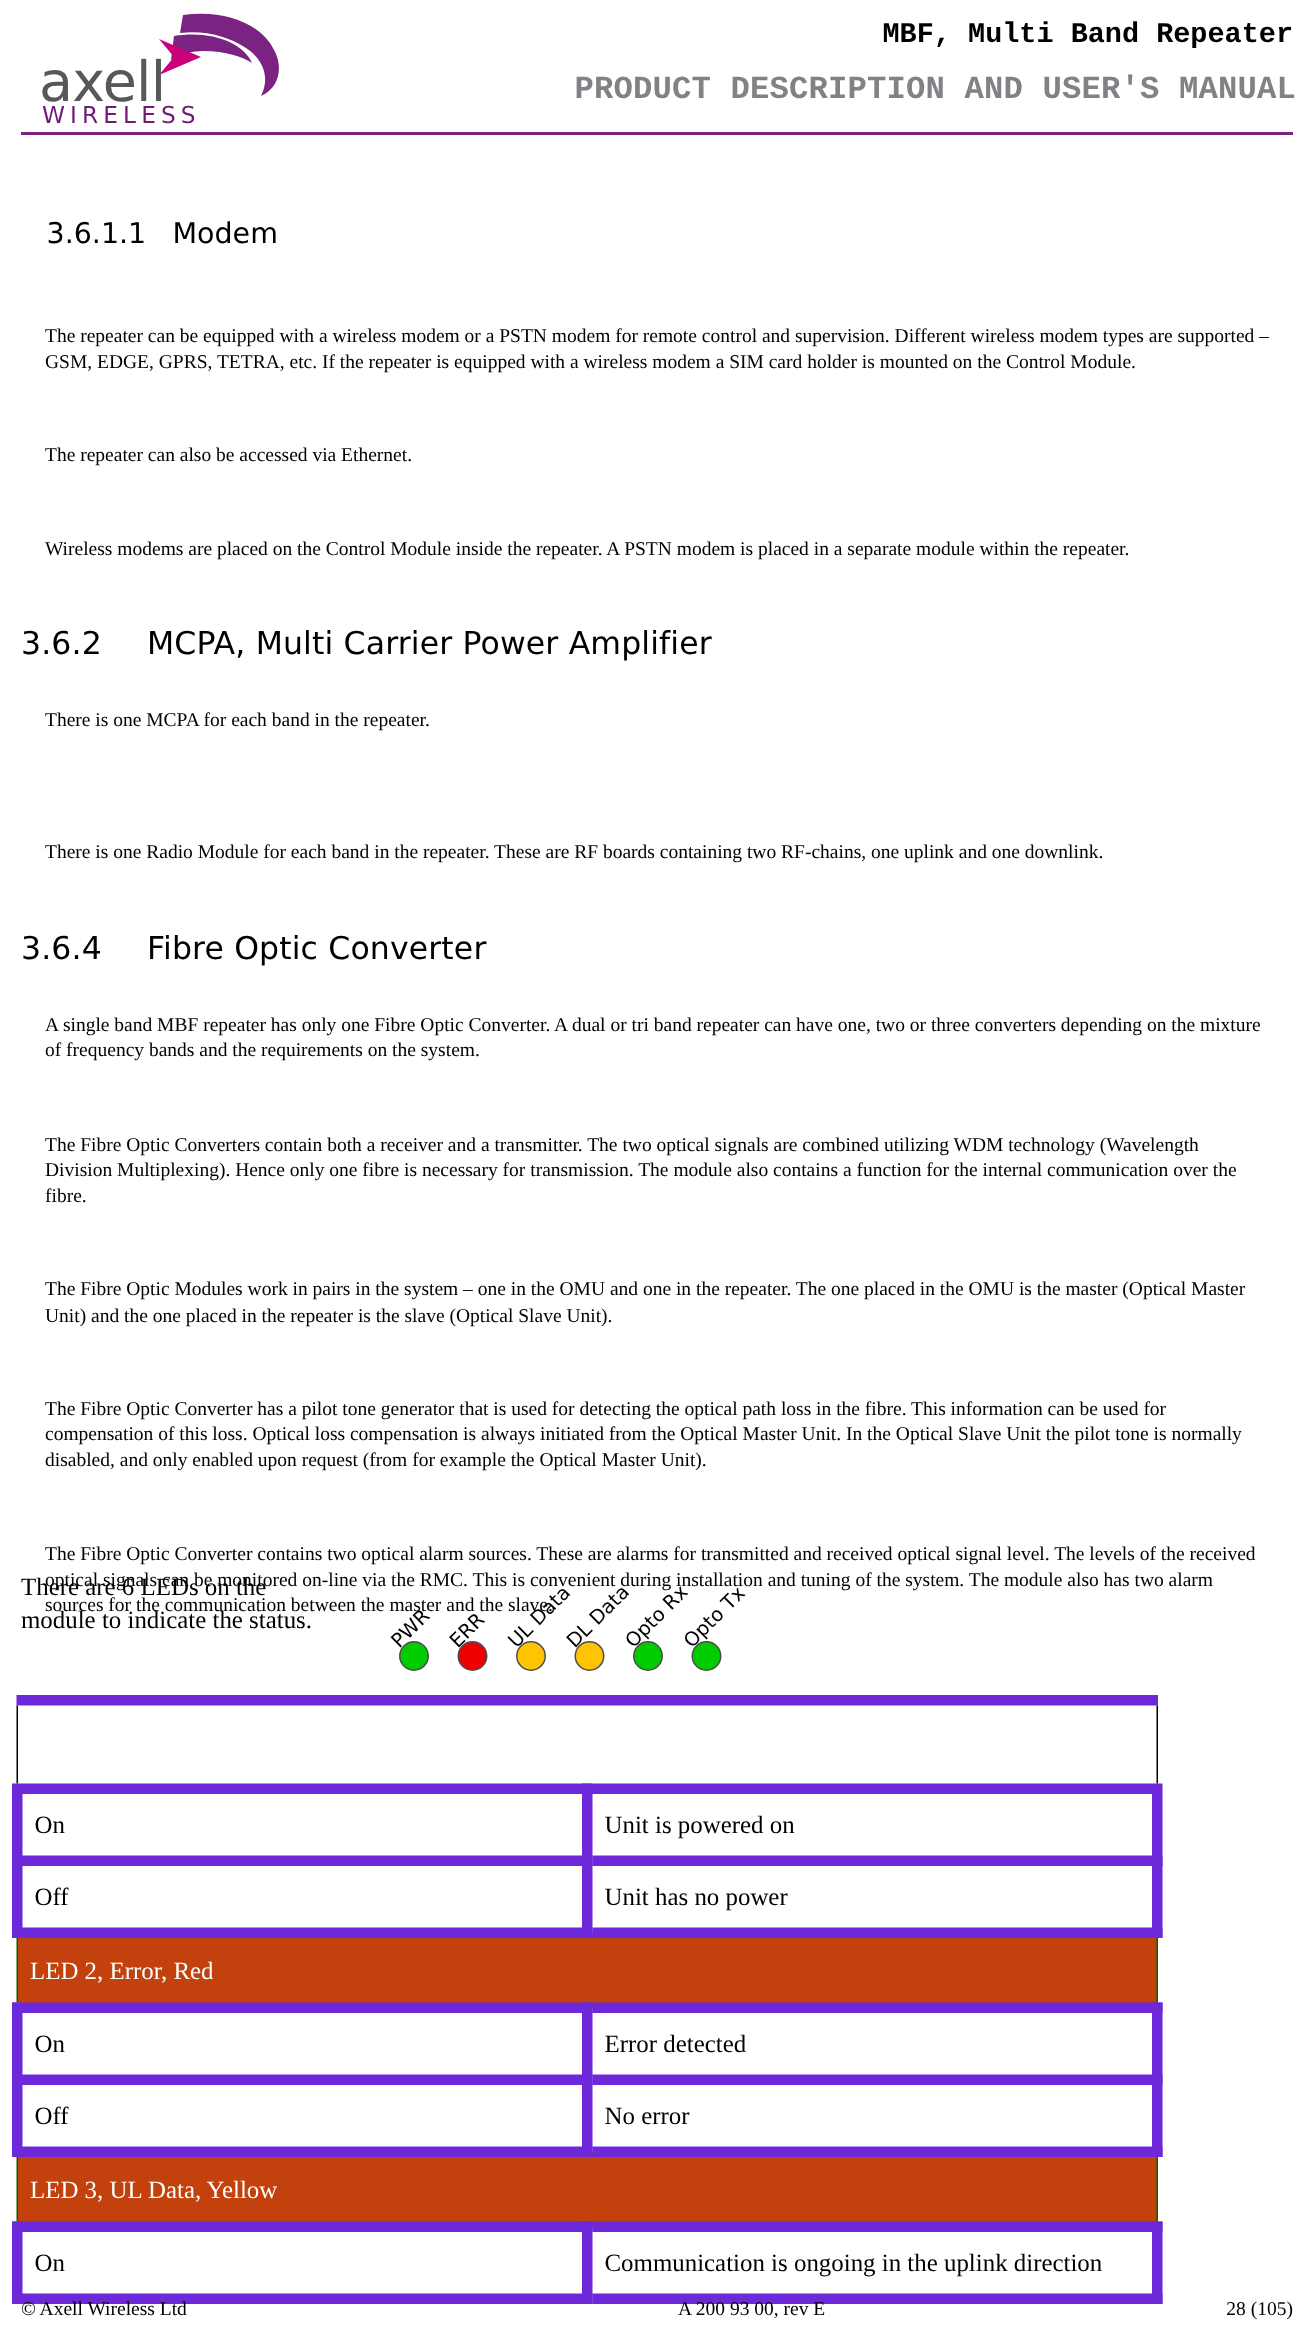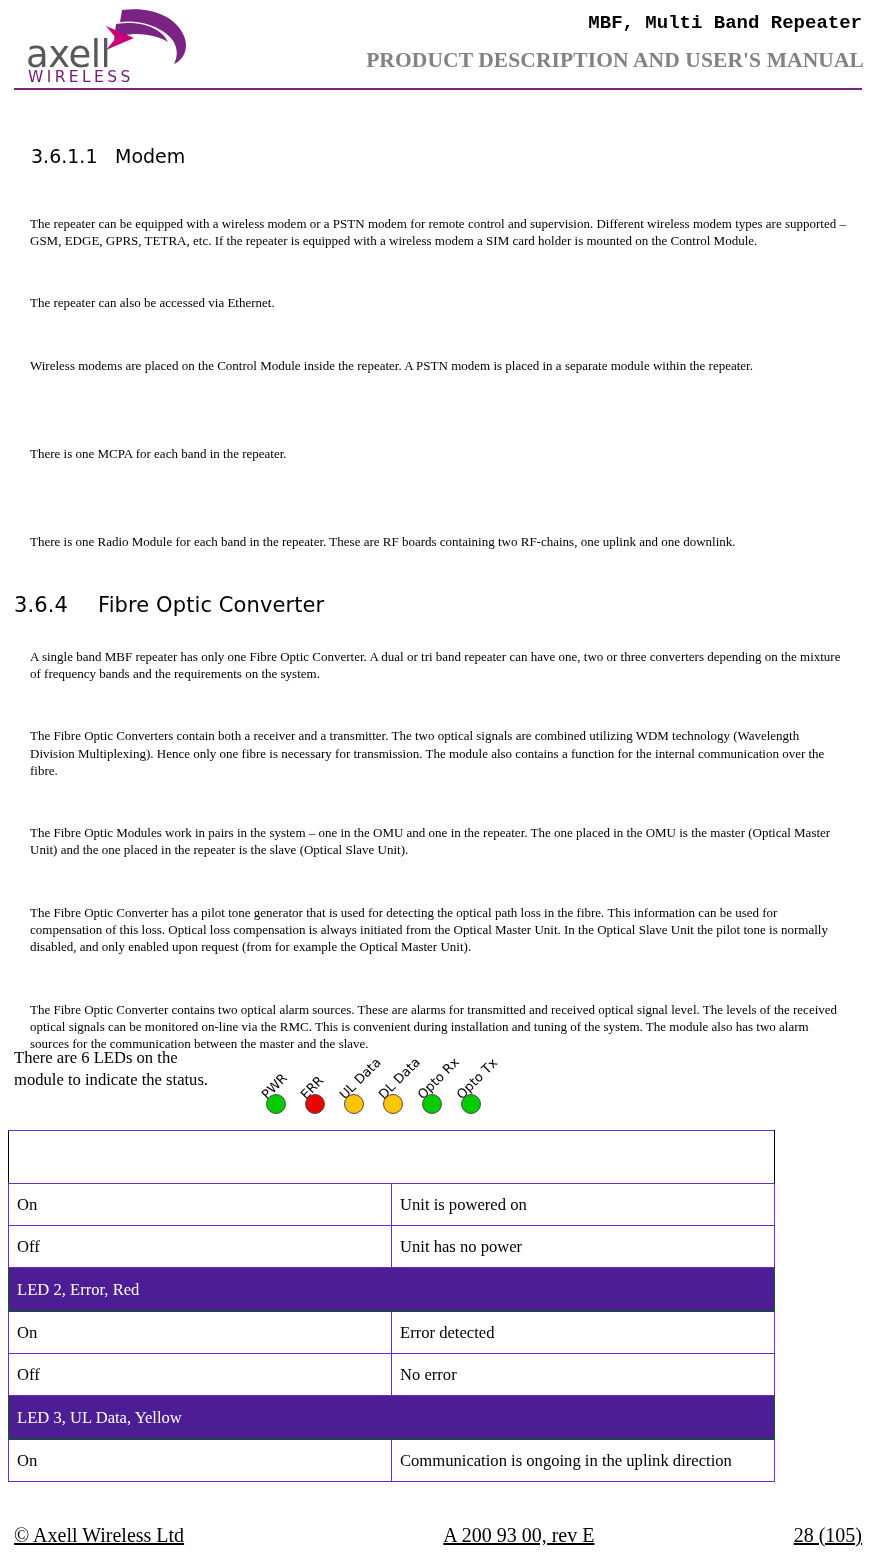--- a/index.html
+++ b/index.html
@@ -65,21 +65,21 @@
     font-size: 19px;
     font-weight: bold;
     color: #000;
     text-align: right;
     white-space: nowrap;
   }
   .header-subtitle {
     position: absolute;
     right: 12px;
     top: 48px;
-    font-family: Liberation Serif, serif;
+    font-family: Liberation Mono, monospace;
     font-size: 21.5px;
     font-weight: bold;
     color: #808285;
     letter-spacing: 0.1px;
     text-align: right;
     white-space: nowrap;
   }
   .header-rule {
     position: absolute;
     left: 14px;
@@ -197,55 +197,54 @@
     position: absolute;
     left: 8px;
     top: 1130px;
     width: 767px;
     border-collapse: collapse;
     table-layout: fixed;
     font-family: "Liberation Serif", serif;
     font-size: 16.6px;
   }
   .led-table td {
-    border: 1px solid #6d28d9;
+    border: 7px solid #6d28d9;
     padding: 6px 8px 6px 8px;
     vertical-align: middle;
     height: 29px;
     color: #000;
   }
   .led-table td.col-state { width: 222px; }
   .led-table tr.blank-row td {
     height: 40px;
     border-left: 1px solid #000;
     border-right: 1px solid #000;
   }
   .led-table tr.group-row td {
-    background: #4c1d95;
+    background: #c2410c;
     color: #ffffff;
     border-left: 1px solid #006400;
     border-right: 1px solid #006400;
     border-top: 1px solid #006400;
     border-bottom: 1px solid #006400;
     height: 31px;
   }
 
   
   .page-footer {
     position: absolute;
     left: 14px;
     bottom: 14px;
     width: 848px;
     font-family: "Liberation Serif", serif;
-    font-size: 20px;
+    font-size: 13px;
     color: #000;
     display: flex;
     justify-content: space-between;
     align-items: baseline;
-    text-decoration: underline;
   }
   .footer-center { margin-left: 60px; text-align: right; }
 </style>
 </head>
 <body>
 
 <div class="page-header">
   <div class="logo-wrap">
     <svg class="logo-swoosh" viewBox="0 0 100 58">
       <path d="M30 2 C58 -2, 84 8, 92 28 C97 40, 92 52, 82 56 C88 44, 84 32, 72 24 C60 16, 44 12, 28 14 Z" fill="#7a2382"></path>
@@ -266,20 +265,23 @@
     <span class="num">3.6.1.1</span><span>Modem</span>
   </h3>
   <div class="gap-sm"></div>
   <p class="body-text">The repeater can be equipped with a wireless modem or a PSTN modem for remote control and supervision. Different wireless modem types are supported – GSM, EDGE, GPRS, TETRA, etc. If the repeater is equipped with a wireless modem a SIM card holder is mounted on the Control Module.</p>
   <div class="gap-sm"></div>
   <p class="body-text">The repeater can also be accessed via Ethernet.</p>
   <div class="gap-sm"></div>
   <p class="body-text">Wireless modems are placed on the Control Module inside the repeater. A PSTN modem is placed in a separate module within the repeater.</p>
 
   <div class="gap-lg"></div>
+  <h2 class="sec-heading">
+    <span class="num">3.6.2</span><span>MCPA, Multi Carrier Power Amplifier</span>
+  </h2>
   <div class="gap-sm"></div>
   <p class="body-text">There is one MCPA for each band in the repeater.</p>
 
   <div class="gap-lg"></div>
   <div class="gap-sm"></div>
   <p class="body-text">There is one Radio Module for each band in the repeater. These are RF boards containing two RF-chains, one uplink and one downlink.</p>
 
   <div class="gap-lg"></div>
   <h2 class="sec-heading">
     <span class="num">3.6.4</span><span>Fibre Optic Converter</span>

